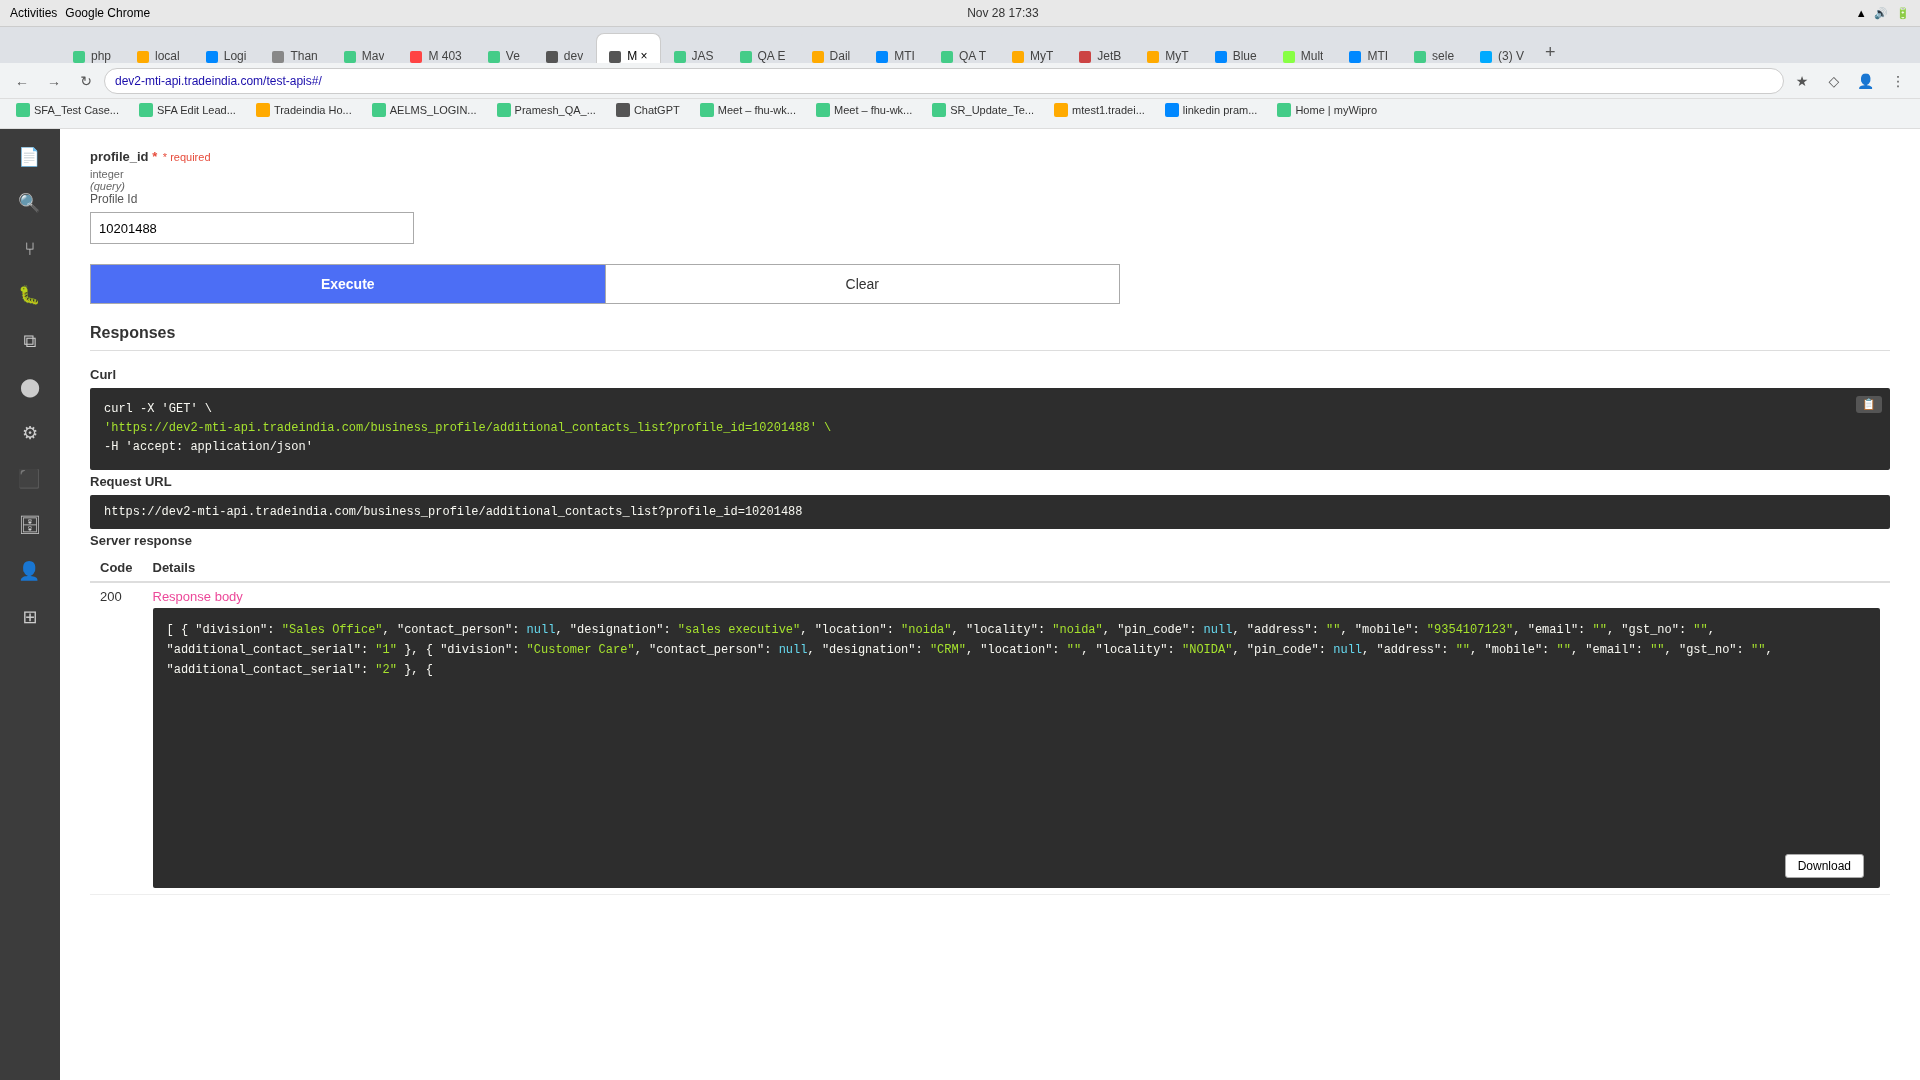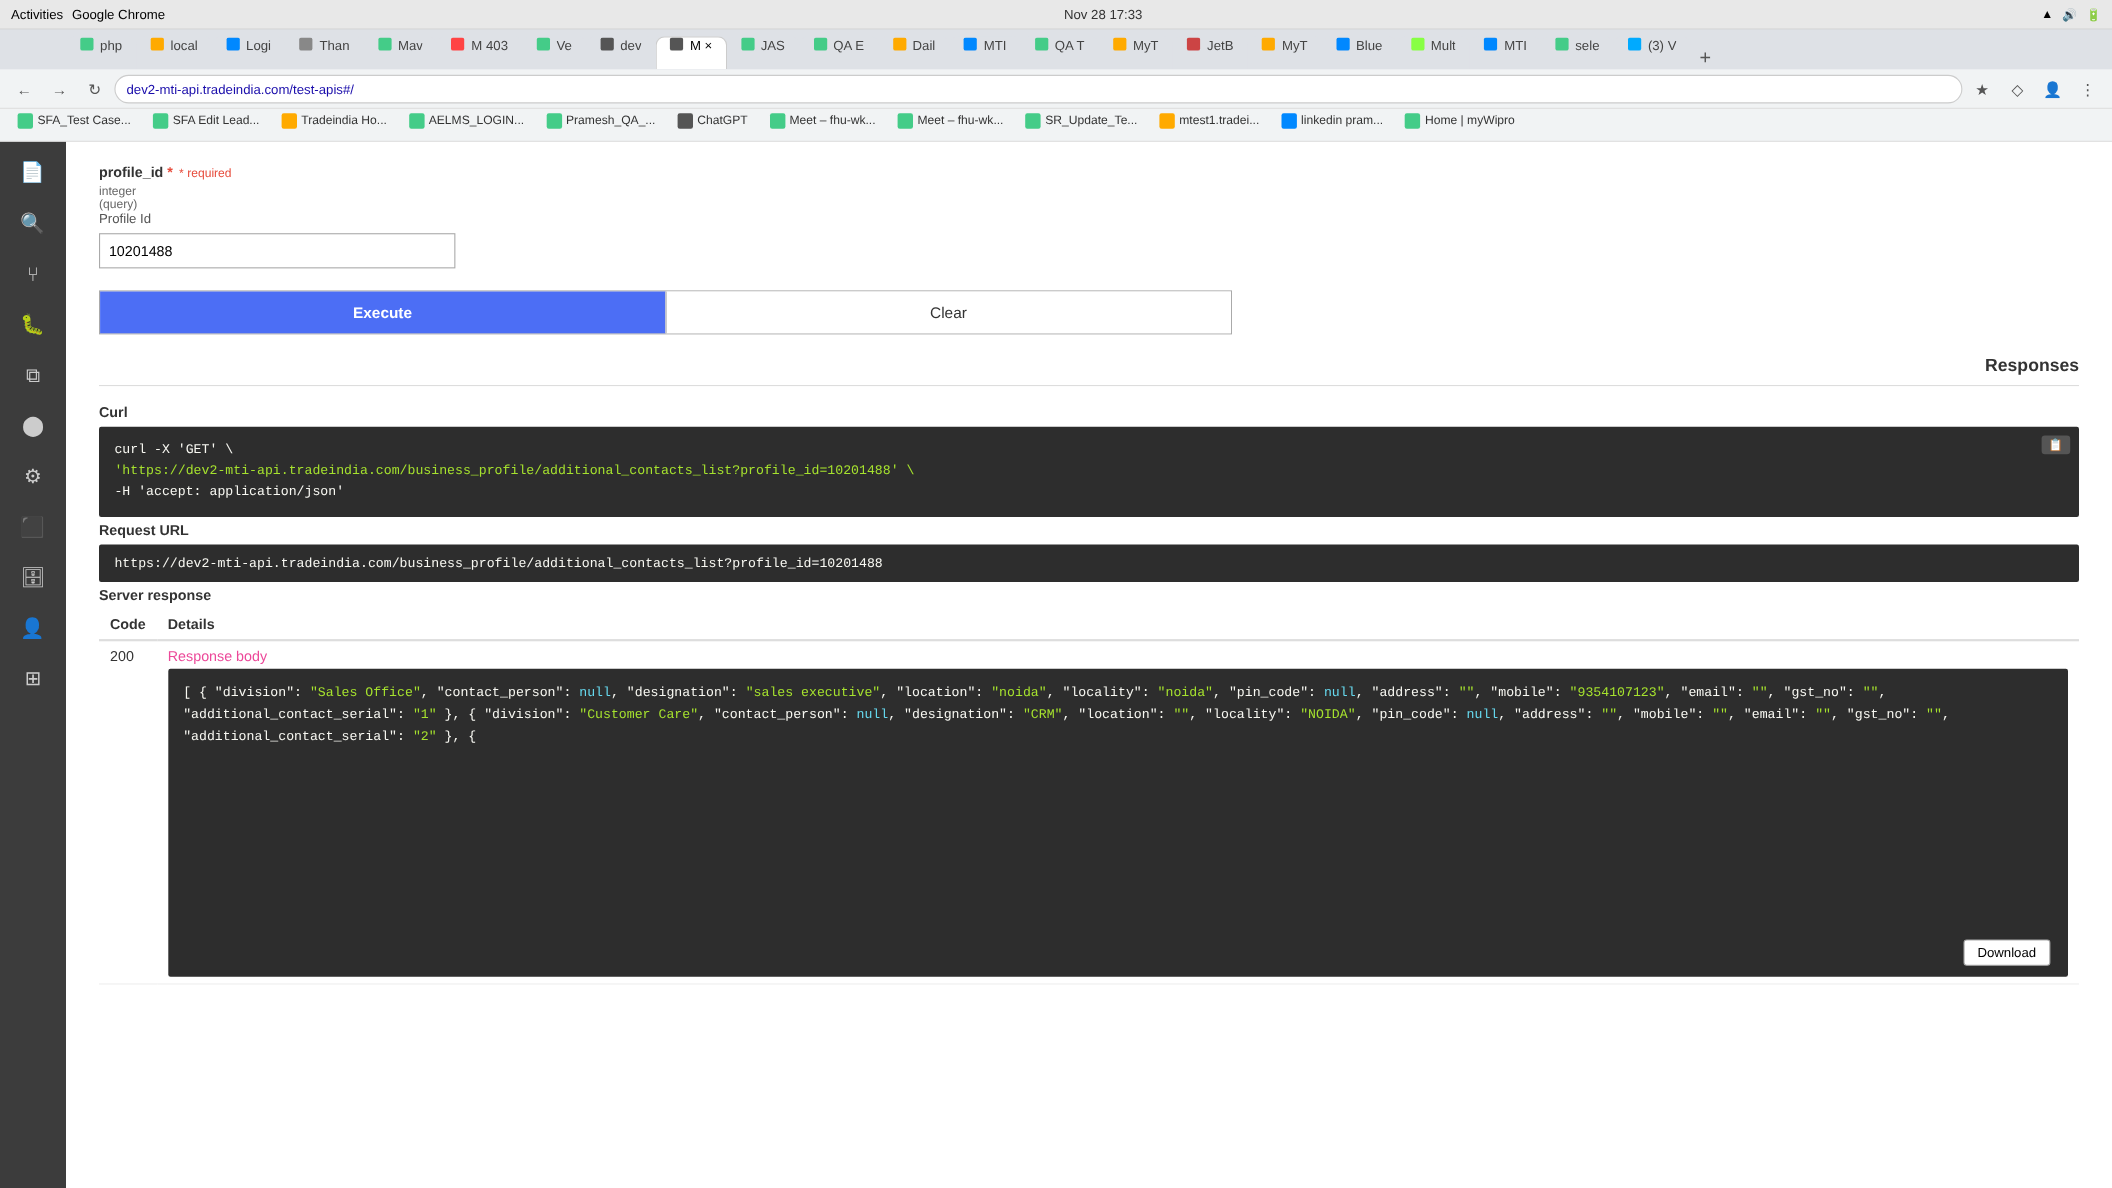--- a/index.html
+++ b/index.html
@@ -27,21 +27,21 @@
       display: flex;
       align-items: flex-end;
       padding: 0 0 0 60px;
       background: #dee1e6;
       overflow: hidden;
     }
     .tab {
       height: 30px;
       padding: 0 12px;
       display: flex;
-      align-items: flex-start;
+      align-items: flex-end;
       gap: 6px;
       font-size: 12px;
       border-radius: 8px 8px 0 0;
       cursor: pointer;
       max-width: 140px;
       white-space: nowrap;
       overflow: hidden;
       text-overflow: ellipsis;
       background: #dee1e6;
       color: #444;
@@ -149,21 +149,21 @@
     }
     .param-name {
       font-size: 13px;
       font-weight: bold;
       color: #333;
       margin-bottom: 4px;
     }
     .param-name .required-star { color: #e74c3c; margin-right: 2px; }
     .param-name .required-text { color: #e74c3c; font-size: 11px; font-weight: normal; }
     .param-type { font-size: 11px; color: #666; }
-    .param-query { font-size: 11px; color: #666; }
+    .param-query { font-size: 11px; color: #666; font-style: italic; }
     .param-description { font-size: 12px; color: #555; margin-bottom: 6px; }
     .param-input {
       width: 324px;
       height: 32px;
       border: 1px solid #aaa;
       padding: 0 8px;
       font-size: 13px;
       outline: none;
     }
 
@@ -196,21 +196,20 @@
     }
 
     
     .section-title {
       font-size: 16px;
       font-weight: bold;
       color: #333;
       margin-bottom: 16px;
       border-bottom: 1px solid #ddd;
       padding-bottom: 8px;
-      text-align: right;
     }
 
     .response-section { margin-bottom: 16px; }
     .response-label {
       font-size: 13px;
       font-weight: bold;
       color: #333;
       margin-bottom: 6px;
     }
 

